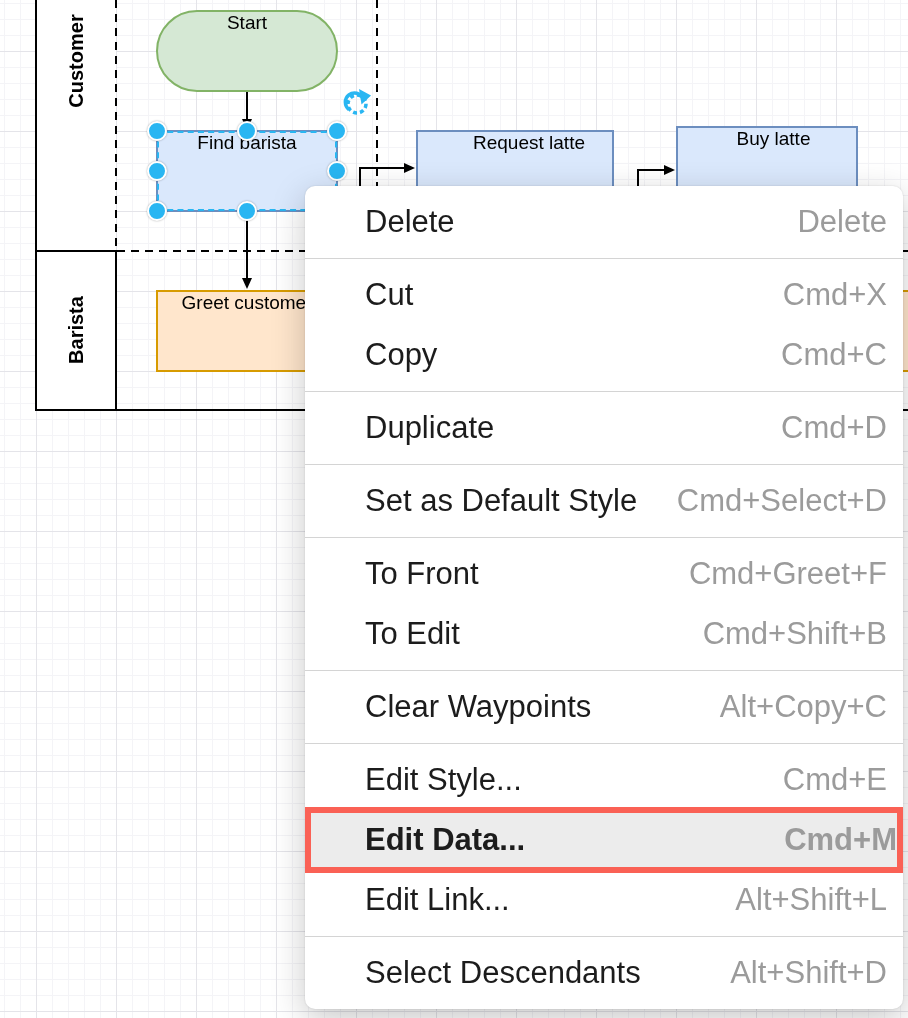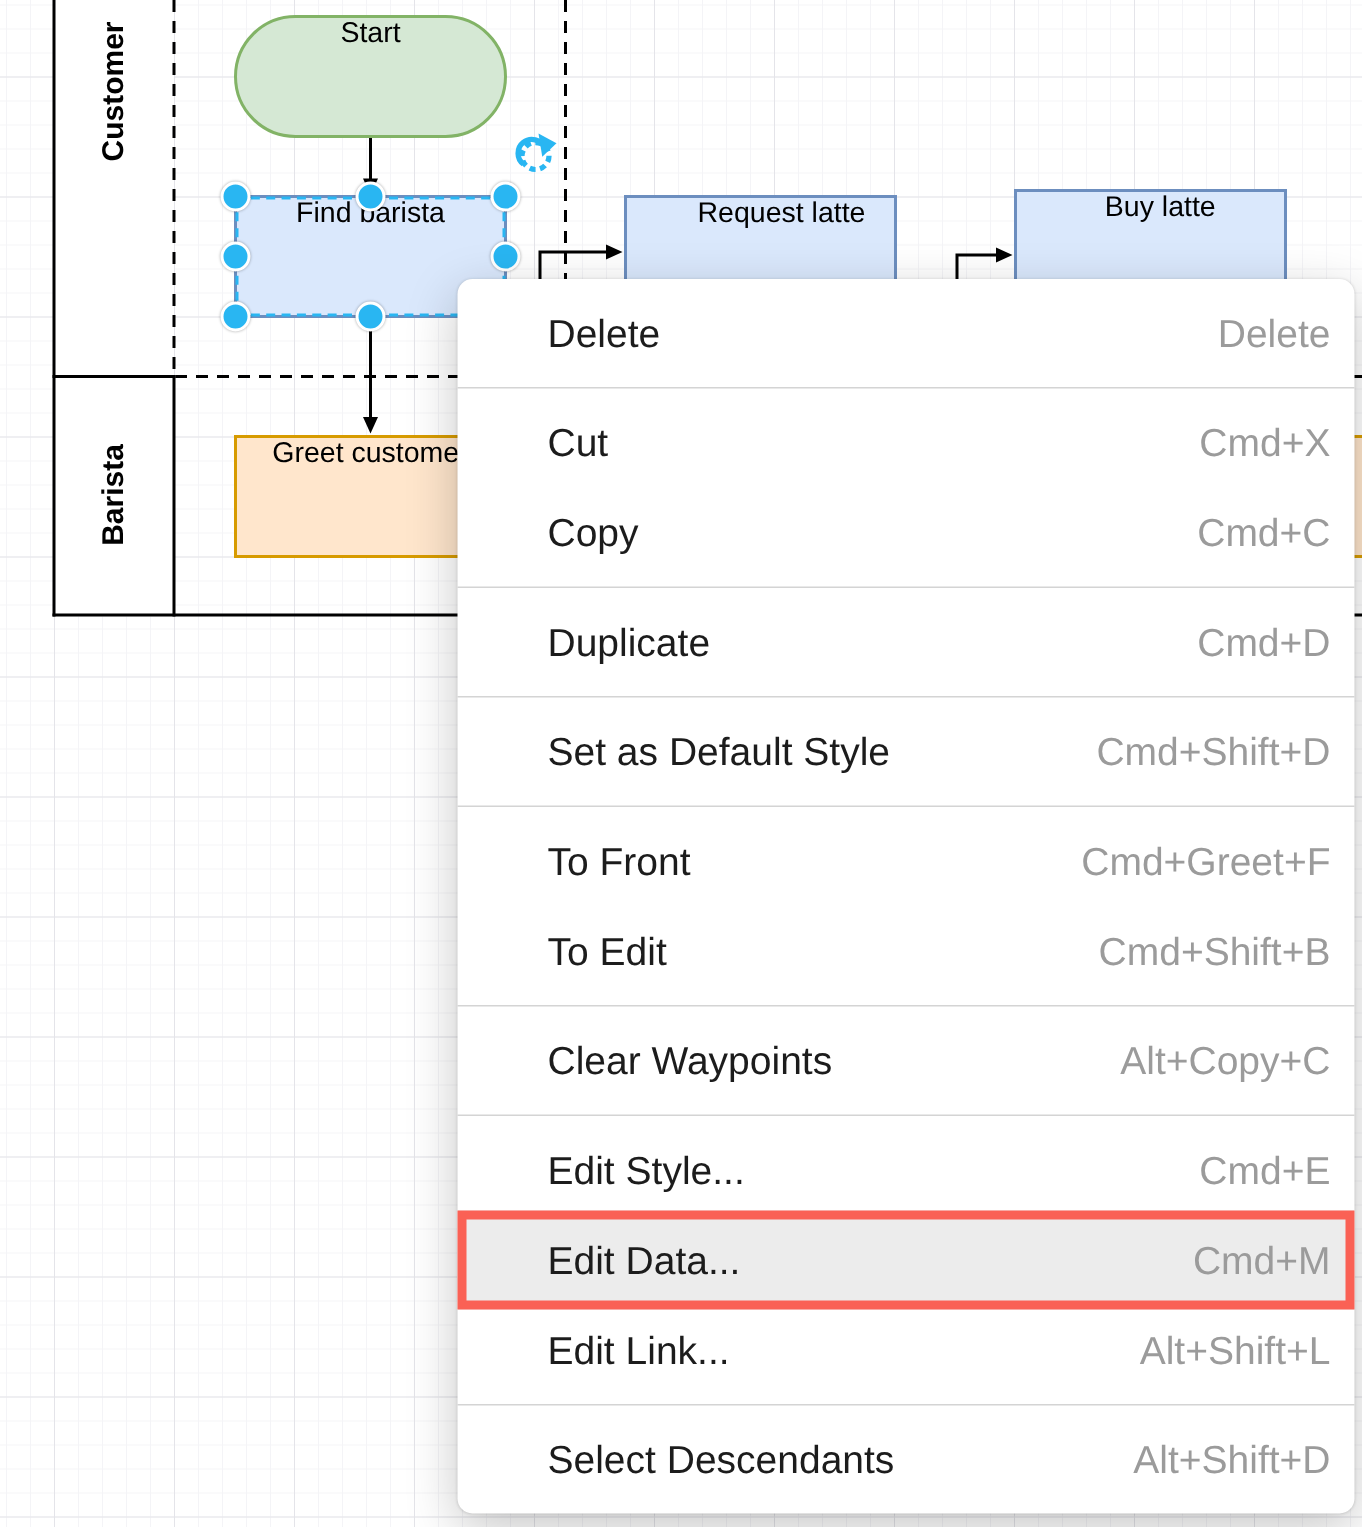--- a/index.html
+++ b/index.html
@@ -30,25 +30,25 @@
   .task-orange{background:#ffe6cc;border:2px solid #d79b00;}
   .selection-outline{position:absolute;inset:-1px;border:2px dashed #29b6f2;pointer-events:none;}
   .handle{position:absolute;width:16px;height:16px;border-radius:50%;background:#29b6f2;
     border:2px solid #fff;box-shadow:0 0 2px rgba(0,0,0,.35);z-index:5;}
   svg.overlay{position:absolute;left:0;top:0;z-index:4;}
   
   #context-menu{position:absolute;left:305px;top:186px;width:598px;box-sizing:border-box;
     background:#fff;border-radius:10px;padding:6px 0;z-index:10;
     box-shadow:0 10px 34px rgba(0,0,0,.22),0 0 2px rgba(0,0,0,.14);}
   .menu-item{height:60px;display:flex;align-items:center;padding:0 16px 0 60px;
-    font-size:26px;color:#1c1c1c;cursor:default;}
+    font-size:31px;color:#1c1c1c;cursor:default;}
   .menu-item .shortcut{margin-left:auto;color:#9b9b9b;}
   .menu-sep{height:1px;background:#d4d4d4;margin:6px 0;}
   .menu-item.highlighted{background:#ececec;border:6px solid #fa6155;box-sizing:border-box;
-    height:66px;margin:-3px 0;padding:0 10px 0 54px;}
+    height:66px;margin:-3px 0;padding:0 0 0 54px;font-weight:bold;}
 </style>
 </head>
 <body>
 
 <div id="stage">
 
   <div class="lane-labelcol"></div>
 
   <div class="solid-v" style="left:35px;top:0;height:411px;"></div>
   <div class="solid-h" style="left:35px;top:409px;width:873px;"></div>
@@ -64,21 +64,21 @@
 
   <div class="shape terminator" style="left:156px;top:10px;width:182px;height:82px;">
     <span>Start</span>
   </div>
 
   <div class="shape task-blue" style="left:156px;top:130px;width:182px;height:82px;">
     <span>Find barista</span>
     <div class="selection-outline"></div>
   </div>
 
-  <div class="shape task-blue" style="left:416px;top:130px;width:182px;height:82px;padding-left:28px;">
+  <div class="shape task-blue" style="left:416px;top:130px;width:198px;height:82px;padding-left:28px;">
     <span>Request latte</span>
   </div>
 
   <div class="shape task-blue" style="left:676px;top:126px;width:182px;height:82px;padding-left:13px;">
     <span>Buy latte</span>
   </div>
 
   <div class="shape task-orange" style="left:156px;top:290px;width:182px;height:82px;">
     <span>Greet customer</span>
   </div>
@@ -137,21 +137,21 @@
         <span class="shortcut">Cmd+C</span>
       </div>
       <div class="menu-sep"></div>
       <div class="menu-item">
         <span>Duplicate</span>
         <span class="shortcut">Cmd+D</span>
       </div>
       <div class="menu-sep"></div>
       <div class="menu-item">
         <span>Set as Default Style</span>
-        <span class="shortcut">Cmd+Shift+D</span>
+        <span class="shortcut">Cmd+Select+D</span>
       </div>
       <div class="menu-sep"></div>
       <div class="menu-item">
         <span>To Front</span>
         <span class="shortcut">Cmd+Greet+F</span>
       </div>
       <div class="menu-item">
         <span>To Edit</span>
         <span class="shortcut">Cmd+Shift+B</span>
       </div>

